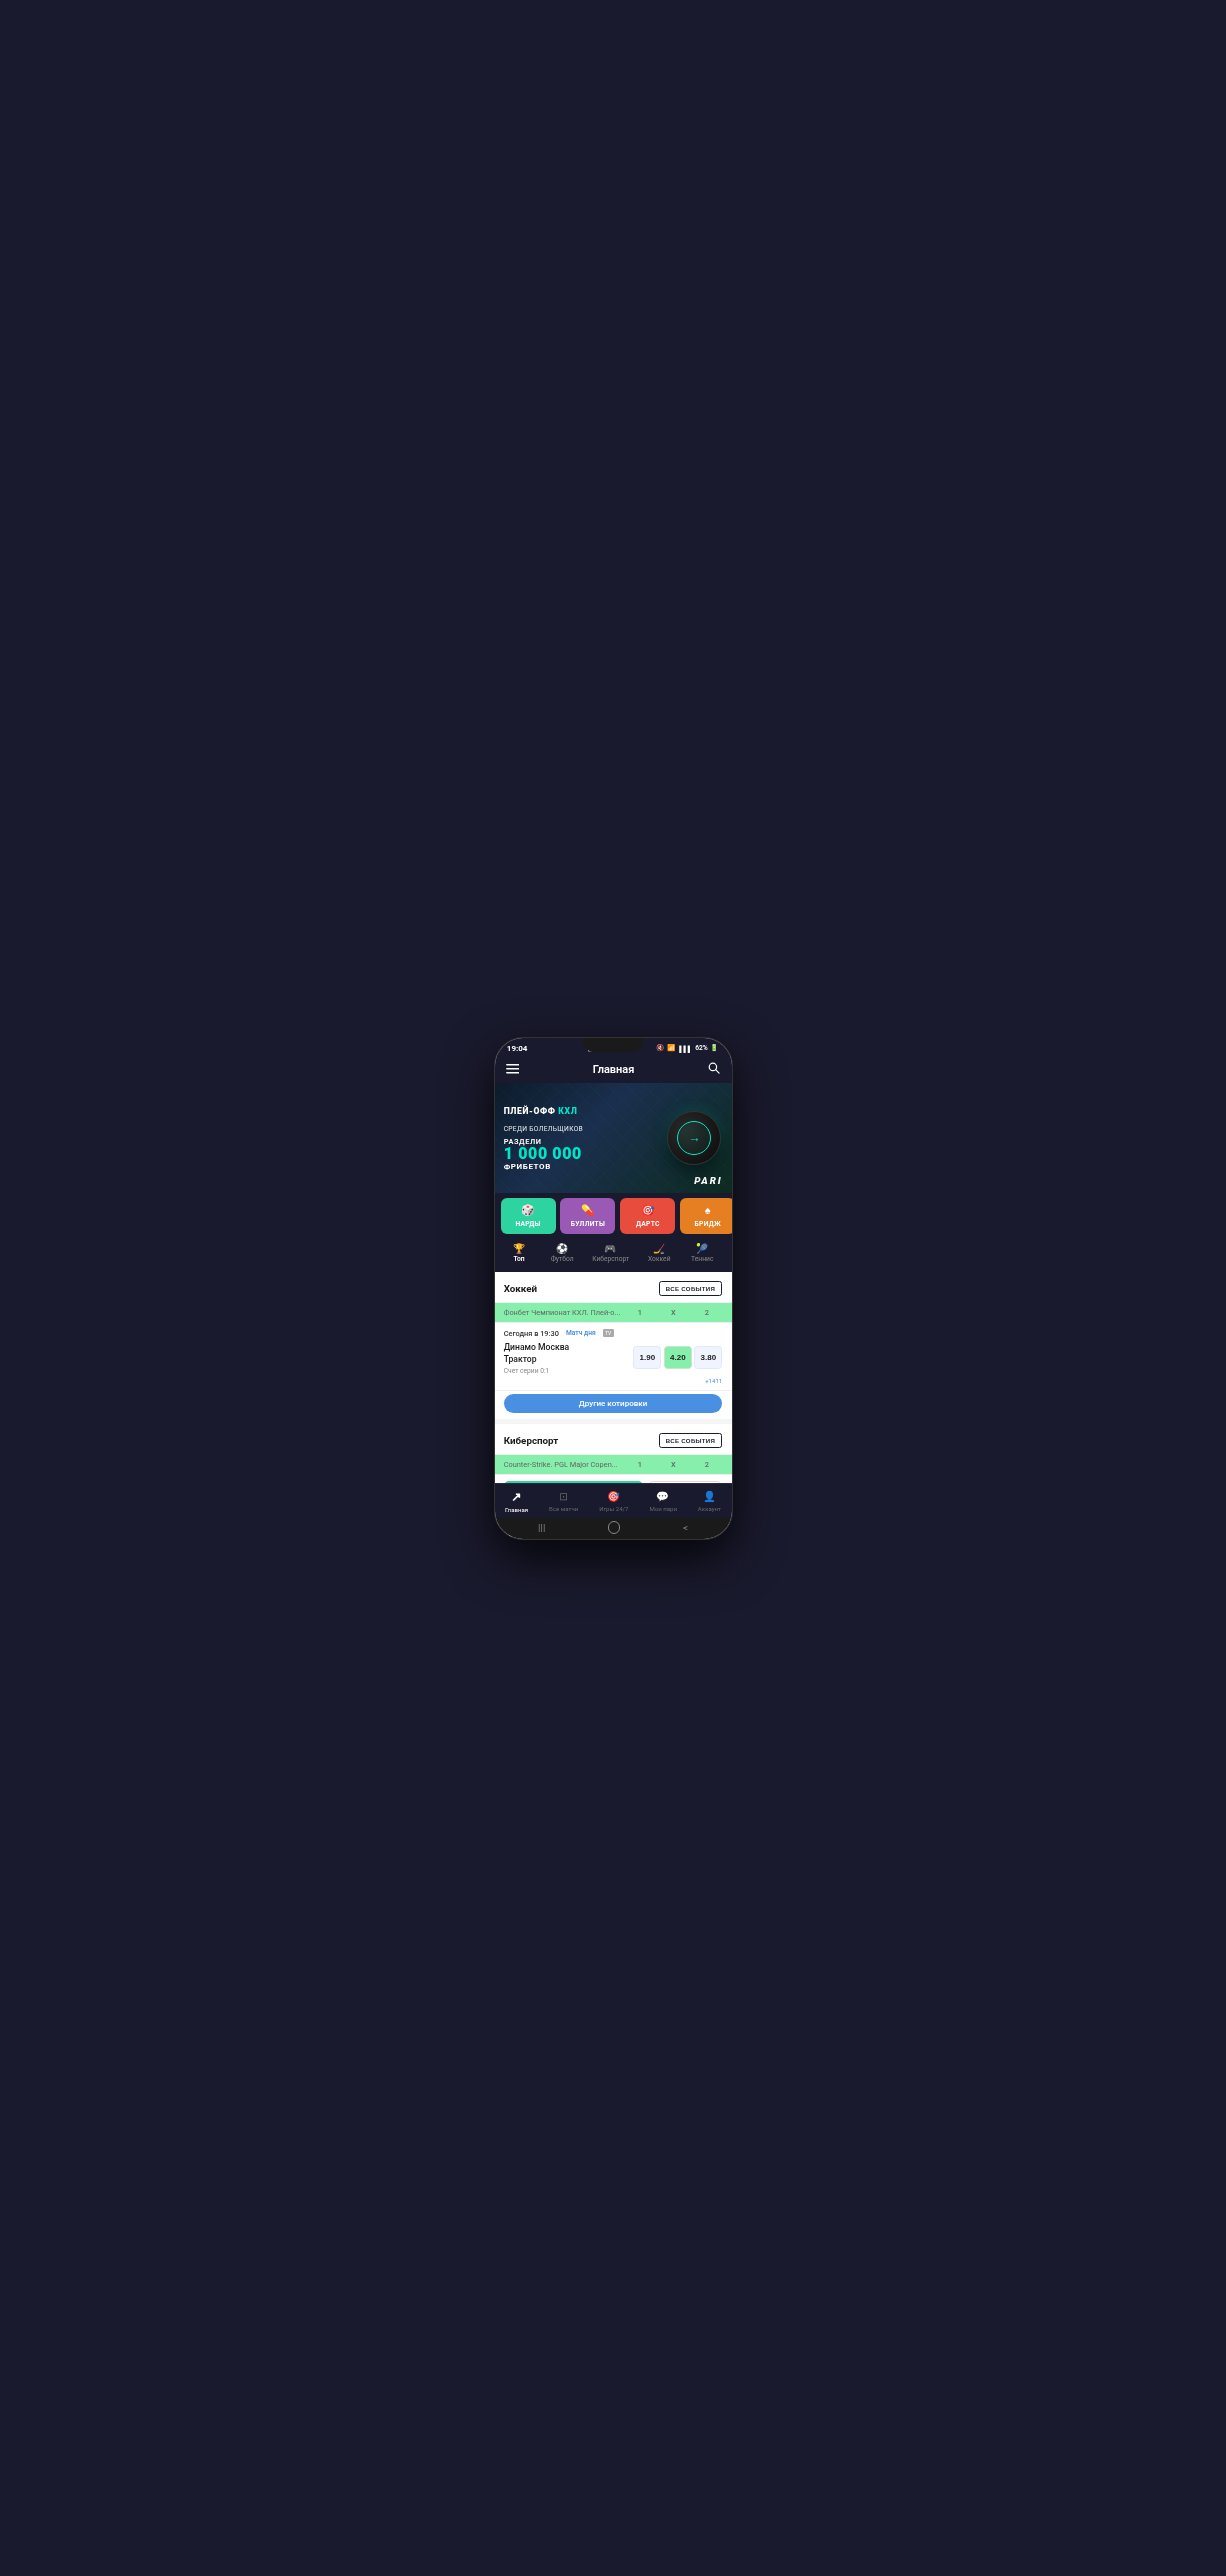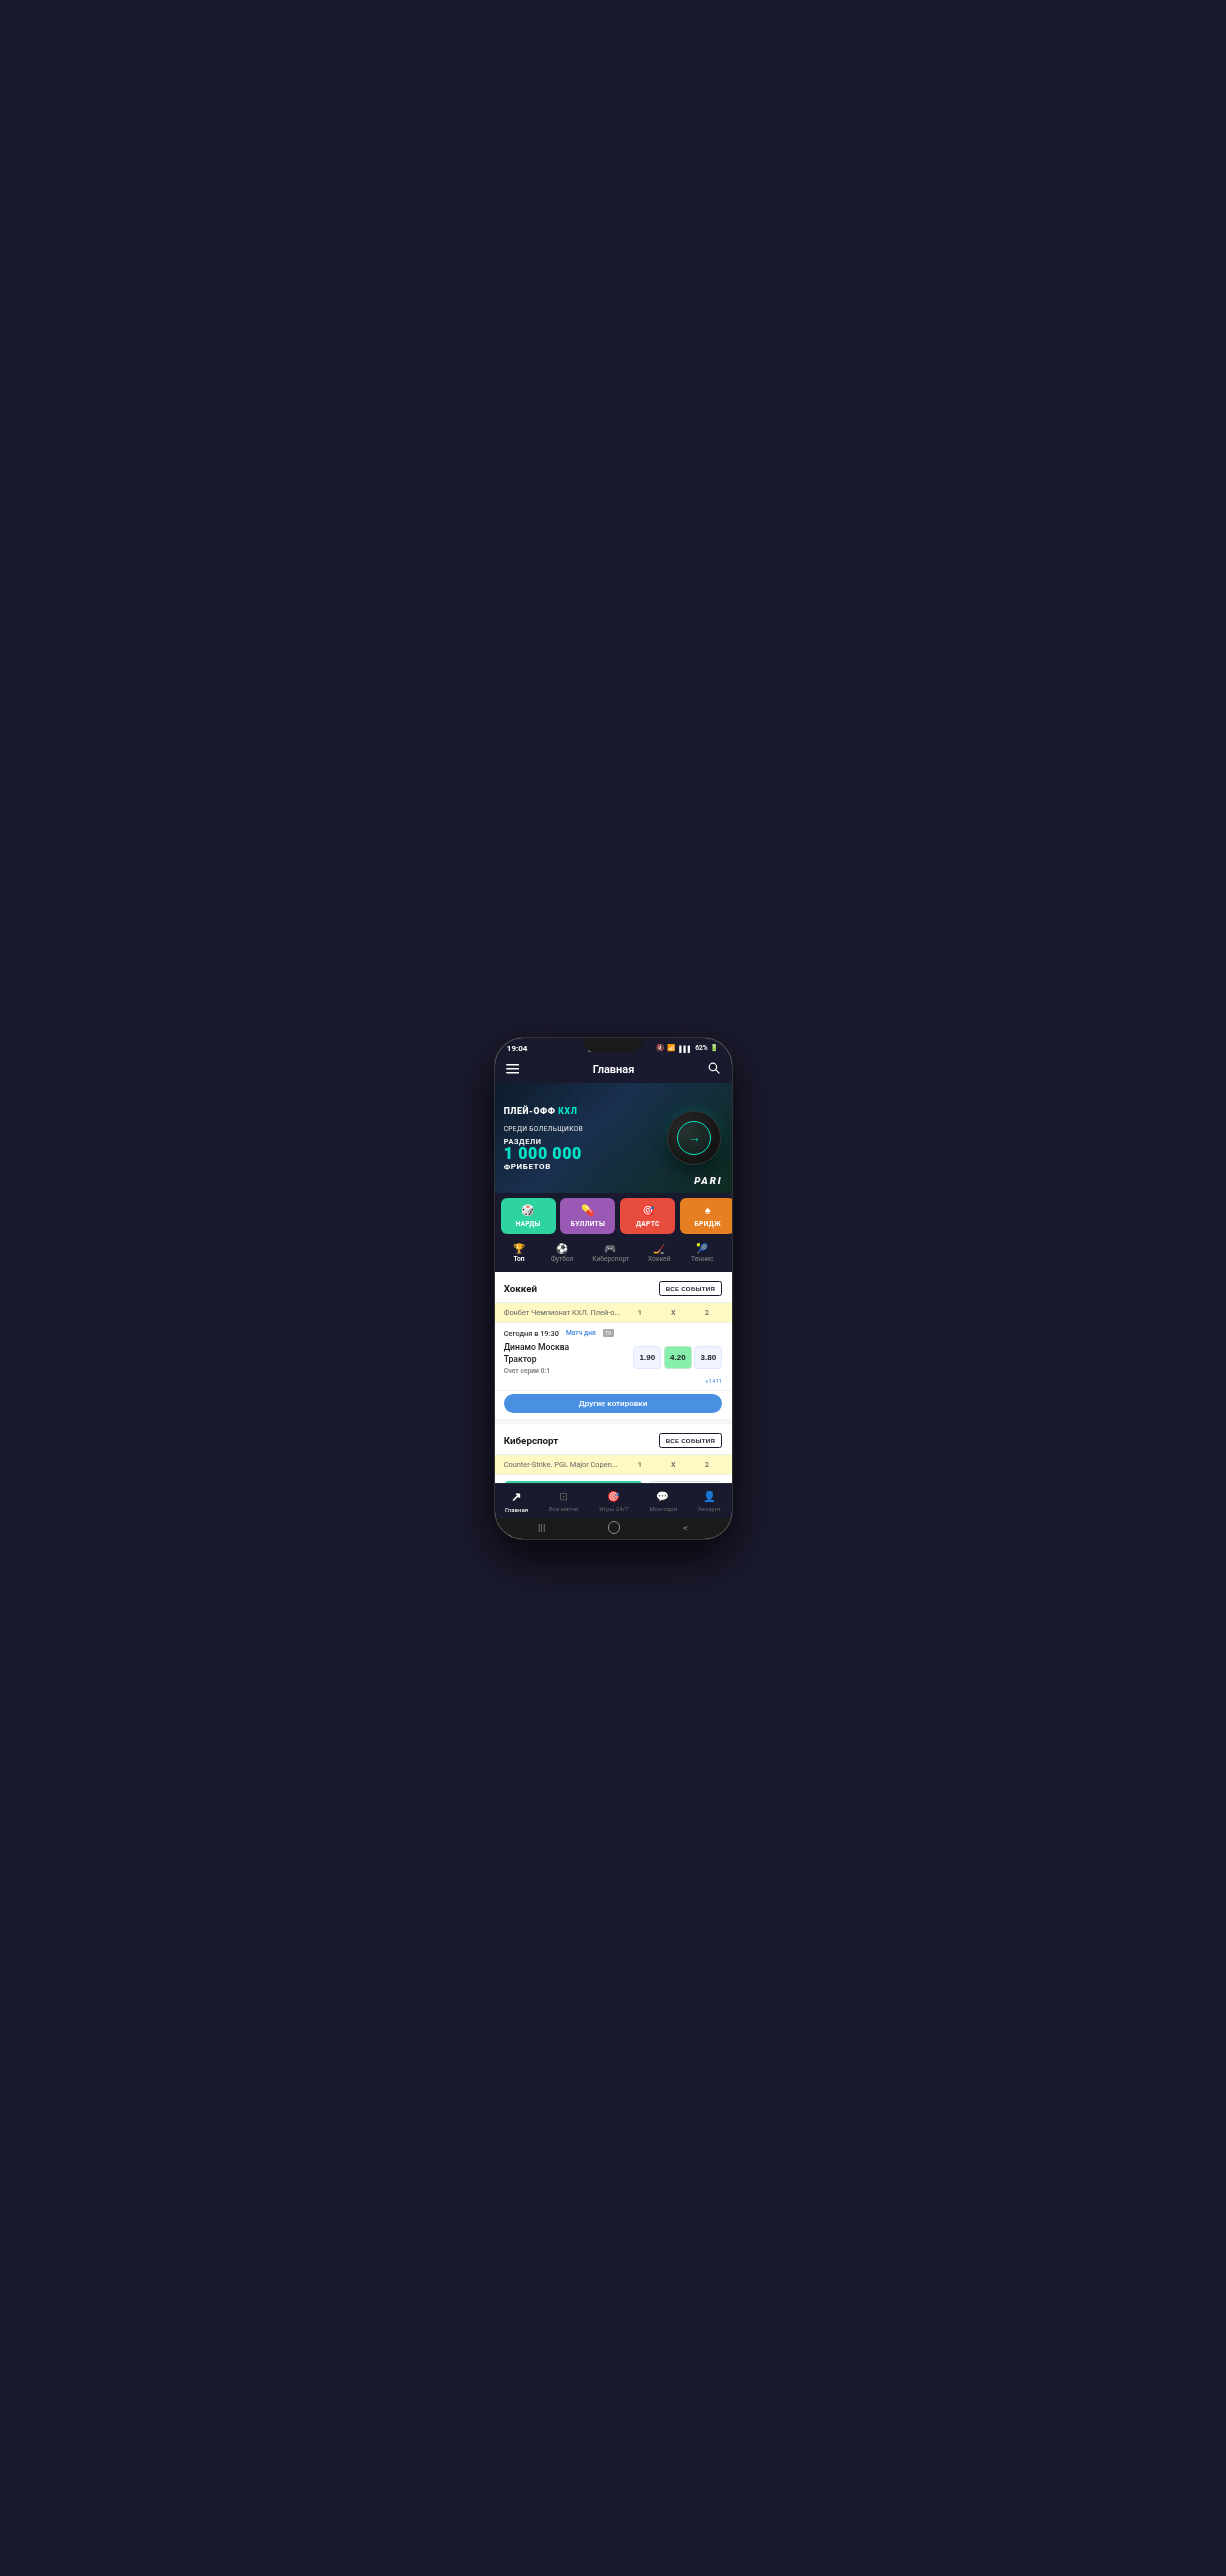--- a/index.html
+++ b/index.html
@@ -296,21 +296,21 @@
       font-weight: 600;
       padding: 3.1px 6.1px;
       border-radius: 2.5px;
       cursor: pointer;
       letter-spacing: 0.3px;
     }
 
     
     .match-league-row {
       padding: 4.9px 9.2px;
-      background: #fef9c3;
+      background: #86efac;
       border-bottom: 0.6px solid #eee;
     }
 
     .match-league-info {
       display: flex;
       align-items: center;
       justify-content: space-between;
     }
 
     .league-name {
@@ -384,21 +384,20 @@
       font-size: 8.6px;
       color: #1a1a1a;
       font-weight: 500;
       line-height: 1.4;
     }
 
     .match-score-info {
       font-size: 6.7px;
       color: #888;
       margin-top: 1.2px;
-      font-weight: bold;
     }
 
     .odds-buttons {
       display: flex;
       gap: 2.5px;
     }
 
     .odds-btn {
       width: 28px;
       height: 23px;

